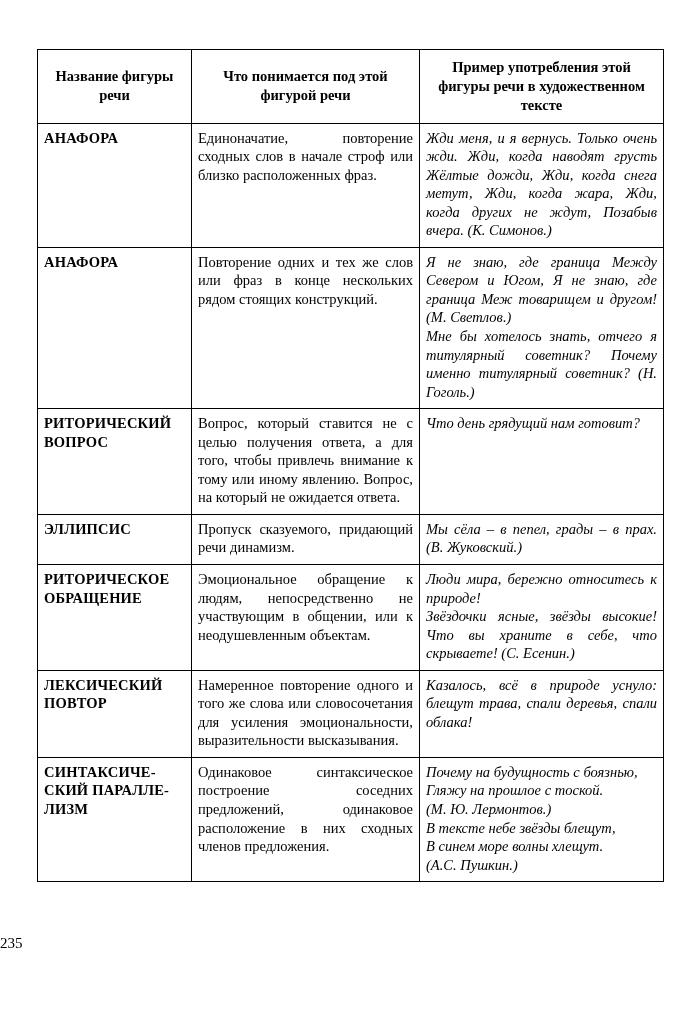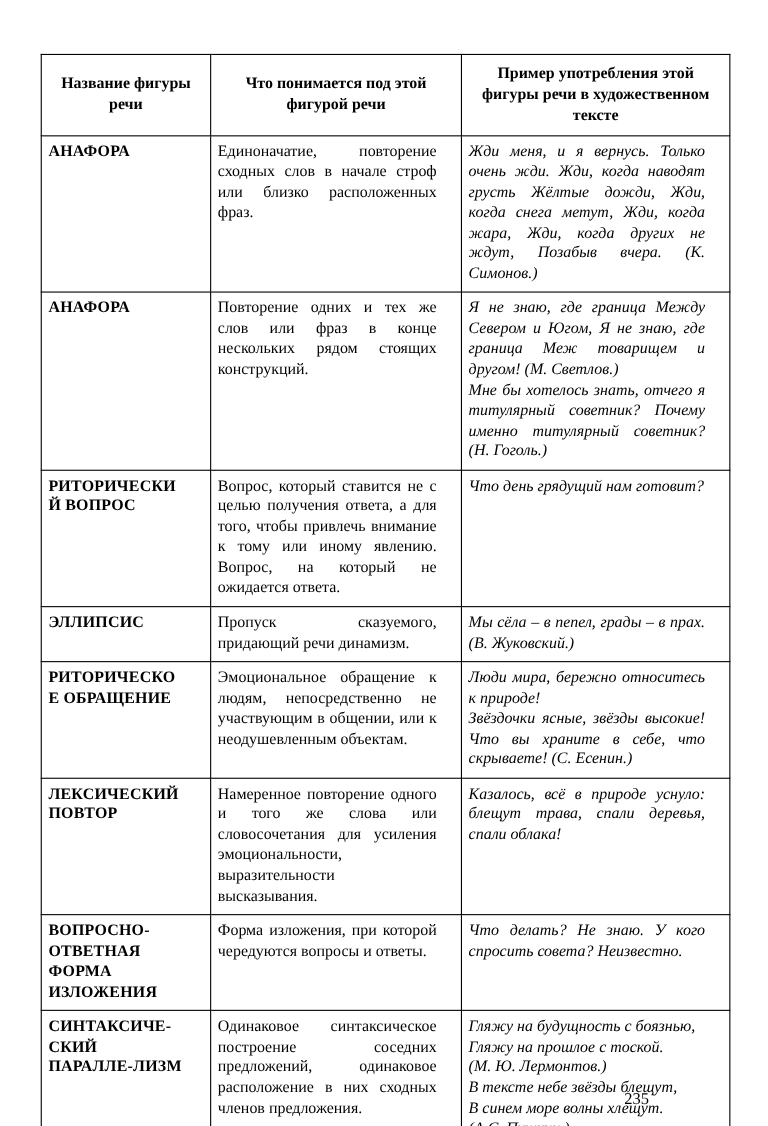--- a/index.html
+++ b/index.html
@@ -25,21 +25,21 @@
     width: 626px;
     table-layout: fixed;
   }
   table.figures col.c1 { width: 154px; }
   table.figures col.c2 { width: 228px; }
   table.figures col.c3 { width: 244px; }
   table.figures th,
   table.figures td {
     border: 1.4px solid #000;
     vertical-align: top;
-    padding: 5px 22px 7px 6px;
+    padding: 5px 6px 7px 6px;
     font-size: 14.5px;
     line-height: 1.28;
   }
   table.figures th {
     font-weight: bold;
     text-align: center;
     vertical-align: middle;
     padding: 8px 6px;
     line-height: 1.3;
   }
@@ -57,23 +57,23 @@
   td.example-cell {
     font-style: italic;
     text-align: justify;
   }
   .example-block { text-align: justify; }
   .example-block.align-right { text-align: left; }
   .run-bold { font-weight: normal; }
   .page-number {
     position: absolute;
     left: 0;
-    top: 992px;
+    top: 935px;
     width: 590px;
-    text-align: right;
+    text-align: left;
     font-size: 15px;
   }
 </style>
 </head>
 <body>
 
 <div class="sheet">
   <table class="figures">
     <colgroup>
       <col class="c1">
@@ -126,31 +126,24 @@
           </td>
       </tr>
       <tr>
         <td class="name-cell">ЛЕКСИЧЕСКИЙ ПОВТОР</td>
         <td class="def-cell">Намеренное повторение одного и того же слова или словосочетания для усиления эмоциональности, выразительности высказывания.</td>
         <td class="example-cell">
             <div class="example-block"><span>Казалось, всё в природе уснуло: </span><span class="run-bold">блещут</span><span> трава, </span><span class="run-bold">спали</span><span> деревья, </span><span class="run-bold">спали</span><span> облака!</span></div>
           </td>
       </tr>
       <tr>
-        <td class="name-cell">ВОПРОСНО-ОТВЕТНАЯ ФОРМА ИЗЛОЖЕНИЯ</td>
-        <td class="def-cell">Форма изложения, при которой чередуются вопросы и ответы.</td>
-        <td class="example-cell">
-            <div class="example-block"><span>Что делать? Не знаю. У кого спросить совета? Неизвестно.</span></div>
-          </td>
-      </tr>
-      <tr>
         <td class="name-cell">СИНТАКСИЧЕ-СКИЙ ПАРАЛЛЕ-ЛИЗМ</td>
         <td class="def-cell">Одинаковое синтаксическое построение соседних предложений, одинаковое расположение в них сходных членов предложения.</td>
         <td class="example-cell">
-            <div class="example-block"><span>Гляжу на будущность с боязнью,</span></div>
+            <div class="example-block"><span>Почему на будущность с боязнью,</span></div>
             <div class="example-block"><span>Гляжу на прошлое с тоской.</span></div>
             <div class="example-block align-right"><span>(М. Ю. Лермонтов.)</span></div>
             <div class="example-block"><span>В тексте небе звёзды блещут,</span></div>
             <div class="example-block"><span>В синем море волны хлещут.</span></div>
             <div class="example-block align-right"><span>(А.С. Пушкин.)</span></div>
           </td>
       </tr>
     </tbody>
   </table>
 </div>

